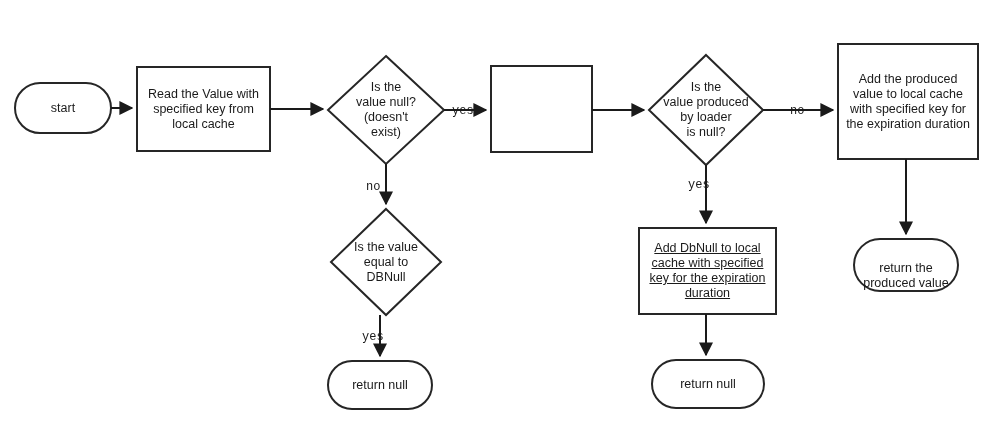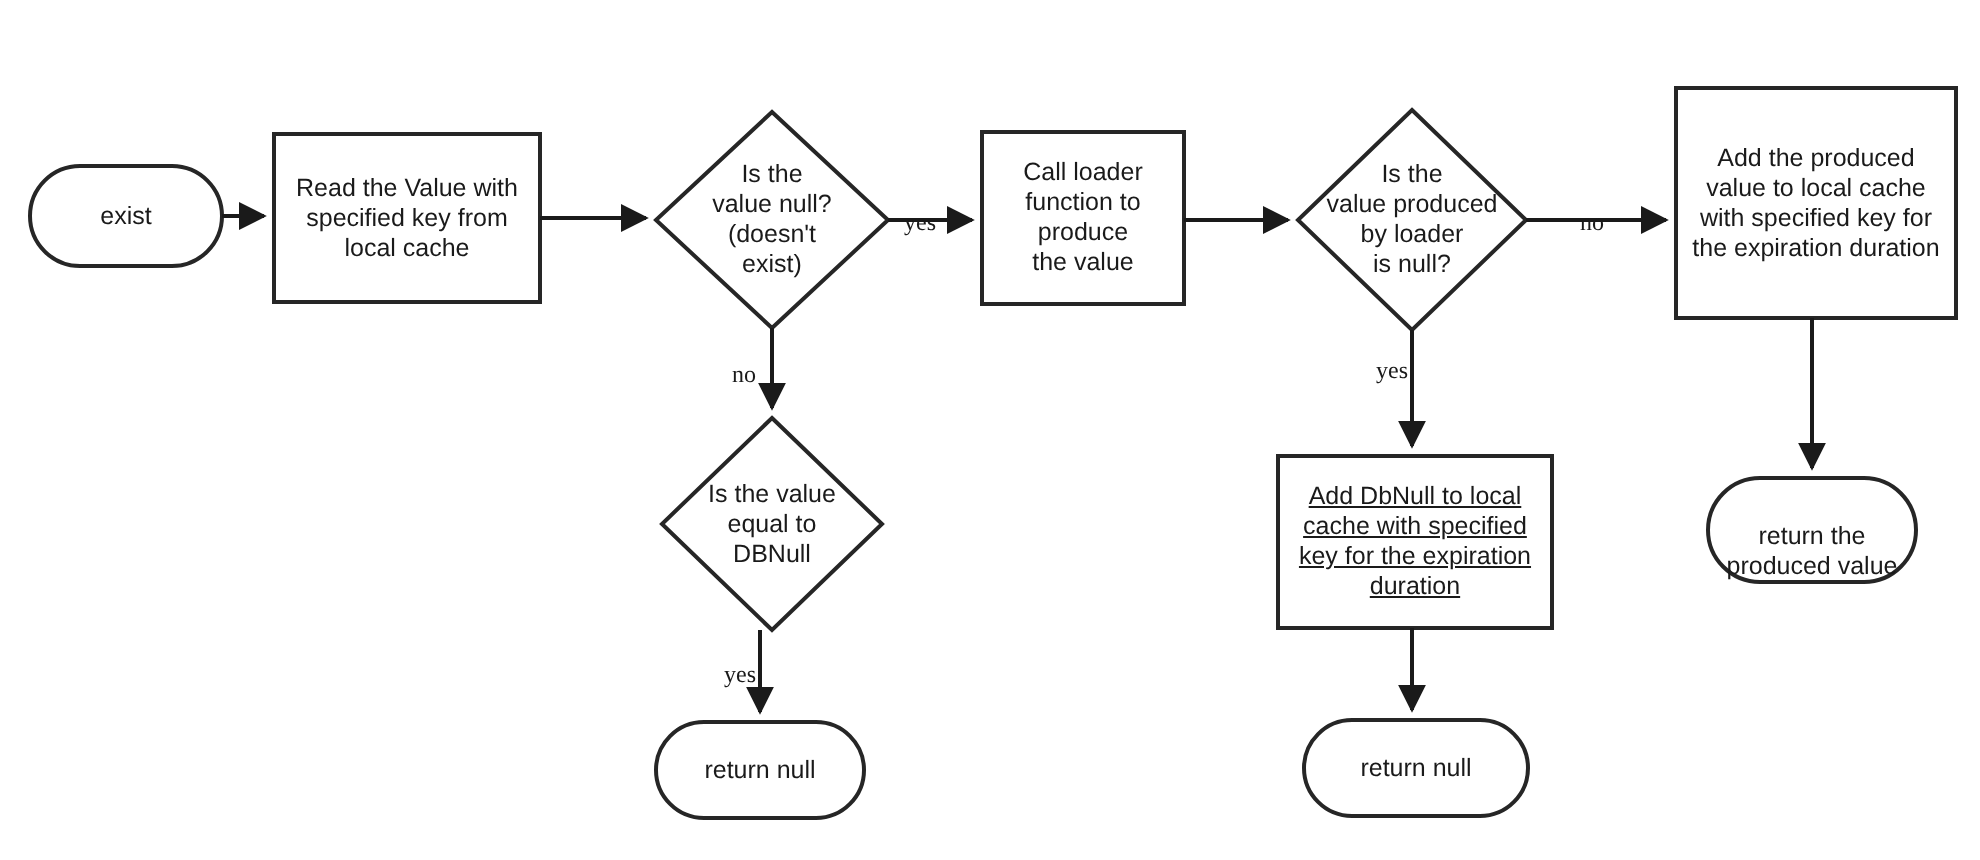--- a/index.html
+++ b/index.html
@@ -42,21 +42,21 @@
     text-align: center;
     font-family: "Liberation Sans", sans-serif;
     font-size: 12.5px;
     line-height: 15px;
     color: #1a1a1a;
     white-space: pre-line;
     pointer-events: none;
   }
   .edge-label {
     position: absolute;
-    font-family: Liberation Serif, serif;
+    font-family: Liberation Mono, monospace;
     font-size: 12px;
     line-height: 14px;
     color: #1a1a1a;
     white-space: nowrap;
   }
 </style>
 </head>
 <body>
 
 <div id="canvas">
@@ -104,35 +104,31 @@
 
     <path class="edge-line" d="M 706 165 L 706 223" marker-end="url(#arrow)"></path>
 
     <path class="edge-line" d="M 380 315 L 380 356" marker-end="url(#arrow)"></path>
 
     <path class="edge-line" d="M 706 314 L 706 355" marker-end="url(#arrow)"></path>
 
     <path class="edge-line" d="M 906 159 L 906 234" marker-end="url(#arrow)"></path>
   </svg>
 
-  <div class="node-label" style="left:15px; top:83px; width:96px; height:50px;">exist</div>
+  <div class="node-label" style="left:15px; top:83px; width:96px; height:50px;">start</div>
 
   <div class="node-label" style="left:137px; top:67px; width:133px; height:84px;">Read the Value with
 specified key from
 local cache</div>
 
   <div class="node-label" style="left:340px; top:62px; width:92px; height:96px;">Is the
 value null?
 (doesn't
 exist)</div>
 
-  <div class="node-label" style="left:491px; top:66px; width:101px; height:86px;">Call loader
-function to
-produce
-the value</div>
 
   <div class="node-label" style="left:650px; top:62px; width:112px; height:96px;">Is the
 value produced
 by loader
 is null?</div>
 
   <div class="node-label" style="left:334px; top:216px; width:104px; height:92px;">Is the value
 equal to
 DBNull</div>
 

